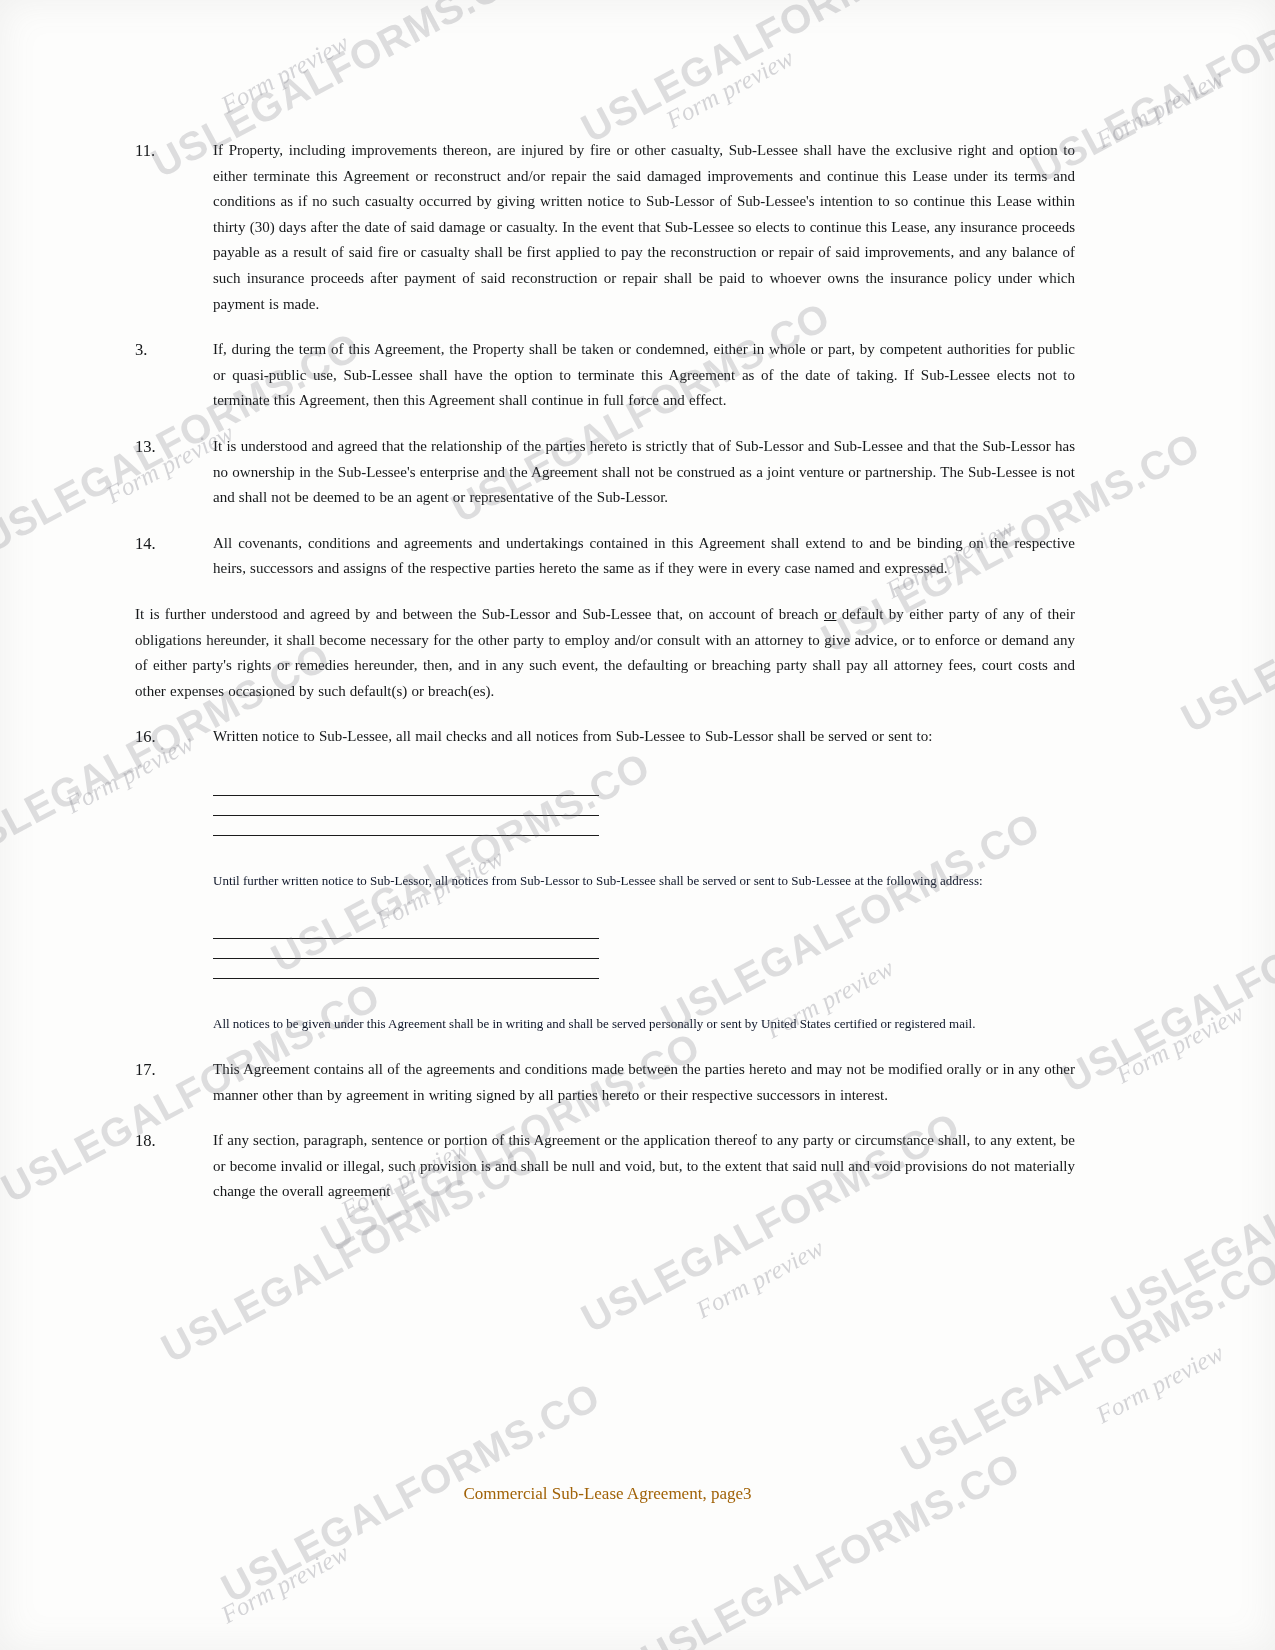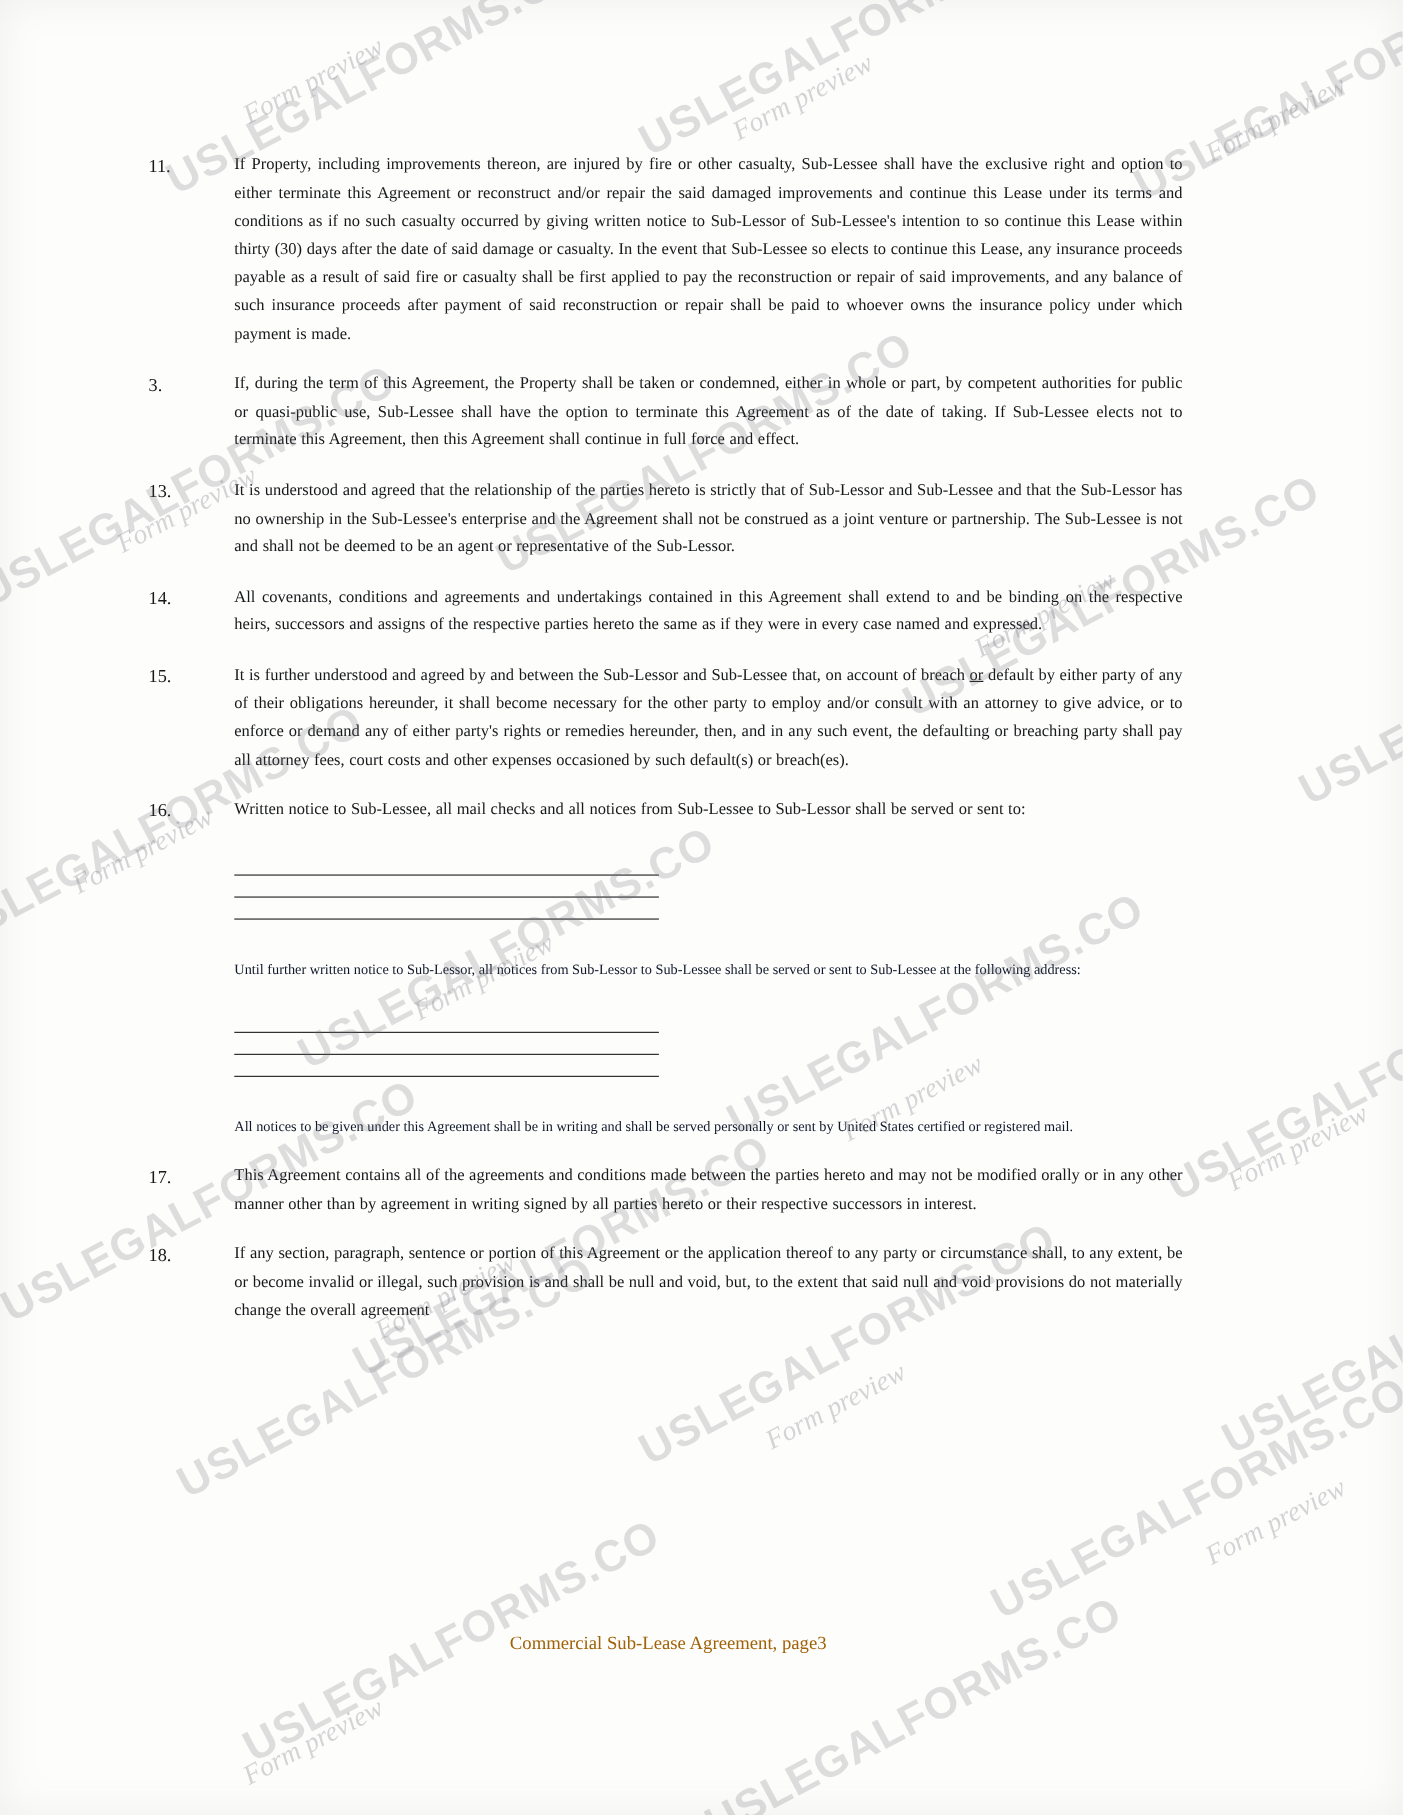--- a/index.html
+++ b/index.html
@@ -144,21 +144,20 @@
       <div class="clause-num">13.</div>
       <div class="clause-body">It is understood and agreed that the relationship of the parties hereto is strictly that of Sub-Lessor and Sub-Lessee and that the Sub-Lessor has no ownership in the Sub-Lessee's enterprise and the Agreement shall not be construed as a joint venture or partnership.  The Sub-Lessee is not and shall not be deemed to be an agent or representative of the Sub-Lessor.</div>
     </div>
 
     <div class="clause">
       <div class="clause-num">14.</div>
       <div class="clause-body">All covenants, conditions and agreements and undertakings contained in this Agreement shall extend to and be binding on the respective heirs, successors and assigns of the respective parties hereto the same as if they were in every case named and expressed.</div>
     </div>
 
     <div class="clause">
-      <div class="clause-num">15.</div>
       <div class="clause-body"><span>It is further understood and agreed by and between the Sub-Lessor and Sub-Lessee that, on account of breach </span><span class="u">or</span><span> default by either party of any of their obligations hereunder, it shall become necessary for the other party to employ and/or consult with an attorney to give advice, or to enforce or demand any of either party's rights or remedies hereunder, then, and in any such event, the defaulting or breaching party shall pay all attorney fees, court costs and other expenses occasioned by such default(s) or breach(es).</span></div>
     </div>
 
     <div class="clause">
       <div class="clause-num">16.</div>
       <div class="clause-body">Written notice to Sub-Lessee, all mail checks and all notices from Sub-Lessee to Sub-Lessor shall be served or sent to:</div>
     </div>
 
     <div class="lines-block">
       <div class="blank-line"></div>

